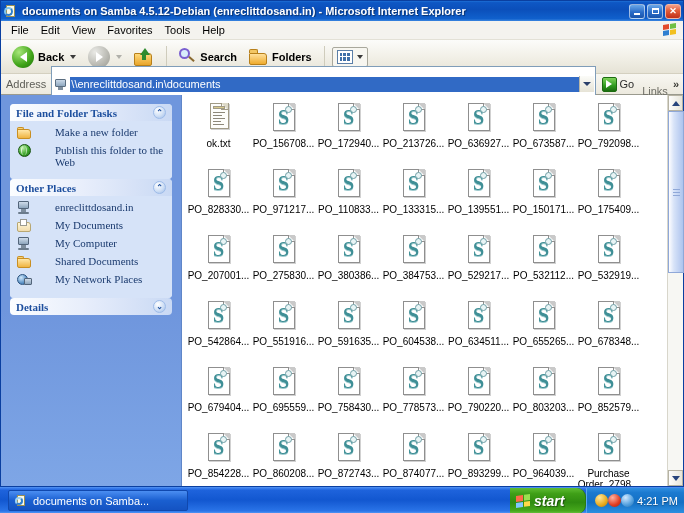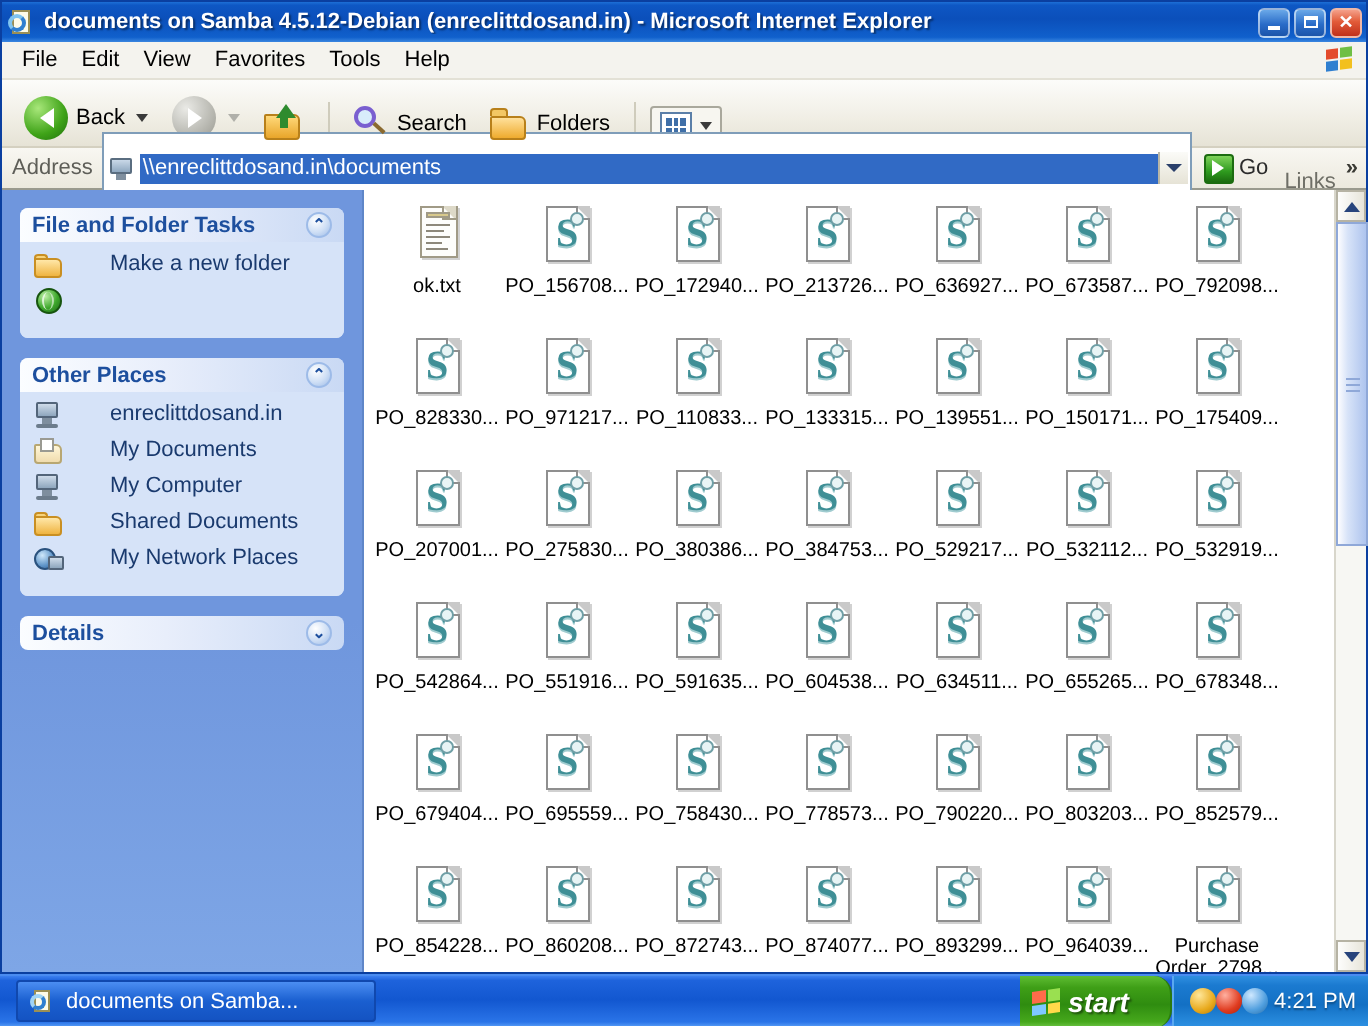--- a/index.html
+++ b/index.html
@@ -65,21 +65,21 @@
     transform: skewY(-8deg); }
   .winflag i { display:block; }
   .winflag i:nth-child(1){background:#e34b2c;} .winflag i:nth-child(2){background:#6fbf44;}
   .winflag i:nth-child(3){background:#2f7fd0;} .winflag i:nth-child(4){background:#f2c01e;}
 
   
   #toolbar {
     height: 34px; flex: 0 0 34px;
     background: linear-gradient(to bottom,#fcfcfa 0%,#f1efe6 55%,#e6e3d6 100%);
     border-bottom:1px solid #d4d0c0;
-    display:flex; align-items:flex-end; padding-left:6px; gap:2px;
+    display:flex; align-items:center; padding-left:6px; gap:2px;font-weight:bold;
   }
   .tbtn { display:flex; align-items:center; gap:4px; padding:3px 5px; font-size:11px; color:#000; }
   .tbtn.dis { color:#9a9a94; }
   .tsep { width:1px; height:22px; background:#cfccbc; margin:0 5px; }
   .tcaret { width:0;height:0;border-left:3px solid transparent;border-right:3px solid transparent;border-top:4px solid #3a3a3a;margin-left:2px; }
   .tcaret.dis { border-top-color:#b0b0aa; }
   .circ { width:22px;height:22px;border-radius:50%; display:flex;align-items:center;justify-content:center; }
   .circ.green { background: radial-gradient(circle at 32% 28%, #a8e77a, #3fa318 60%, #1e6e0c); }
   .circ.gray  { background: radial-gradient(circle at 32% 28%, #eaeae6, #b9b9b2 60%, #97978f); }
   .arrowL { width:0;height:0;border-top:5px solid transparent;border-bottom:5px solid transparent;border-right:7px solid #fff; }
@@ -126,21 +126,21 @@
   .chev { font-size:11px;color:#3a3a34;font-weight:bold;padding-right:2px; }
 
   
   #body { flex:1 1 auto; display:flex; min-height:0; background:#7ba2e0; }
 
   #sidebar {
     flex:0 0 180px; width:180px;
     background: linear-gradient(to bottom, #6f96dd 0%, #6f96dd 55%, #7ea6e6 100%);
     padding:9px 9px 0 9px; overflow:hidden;
   }
-  .panel { border-radius:4px; overflow:hidden; margin-bottom:10px; background:#d6e3f8; }
+  .panel { border-radius:4px; overflow:hidden; background:#d6e3f8;font-family:Liberation Serif, serif; }
   .panel .ph {
     height:17px; display:flex; align-items:center; padding:0 6px;
     background: linear-gradient(to right,#fbfdff 0%,#e8eefb 45%,#c9d9f4 100%);
     font-size:11px; font-weight:bold; color:#1d4f9e;
   }
   .panel .ph .chevbtn {
     margin-left:auto; width:13px;height:13px;border-radius:50%;
     background: radial-gradient(circle at 35% 30%, #ffffff, #cfdff5 55%, #9dbbe8);
     border:1px solid #9dbbe8; display:flex;align-items:center;justify-content:center;
     font-size:8px; color:#1d4f9e; line-height:1;
@@ -399,20 +399,21 @@
                 <span class="t"></span>
                 <span class="b"></span>
               </span>
             <span class="lab link">Make a new folder</span>
           </div>
           <div class="prow">
             <span class="ic globe">
                 <span class="g"></span>
                 <span class="m1"></span>
               </span>
+            <span class="lab link">Publish this folder to the Web</span>
           </div>
         </div>
       </div>
 
       <div class="panel">
         <div class="ph">
           <span>Other Places</span>
           <span class="chevbtn">⌃</span>
         </div>
         <div class="pb">

